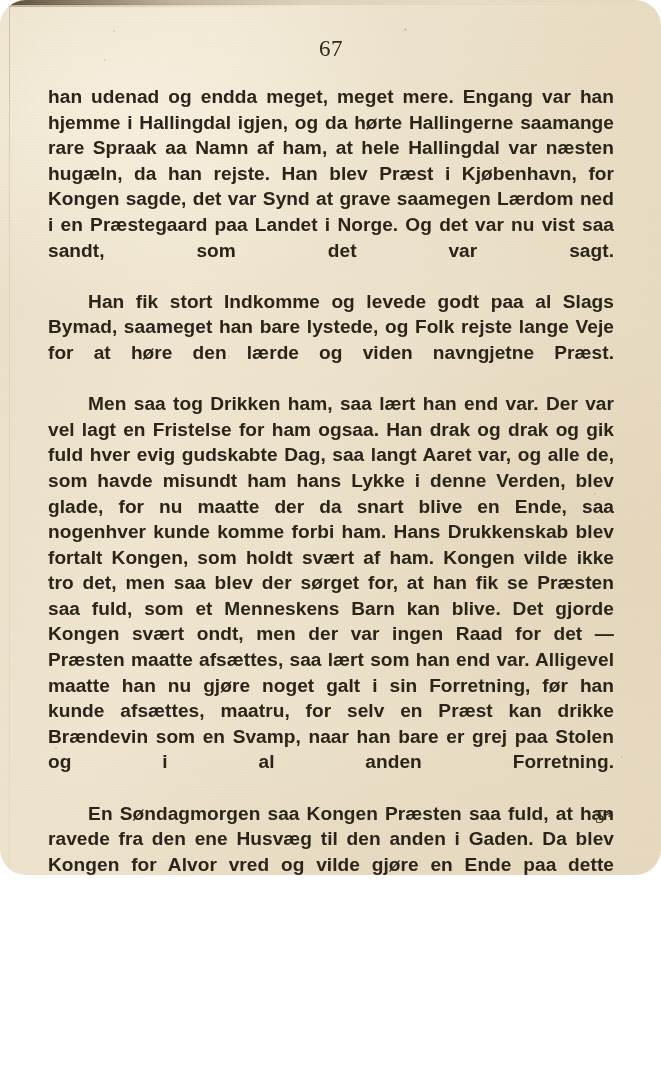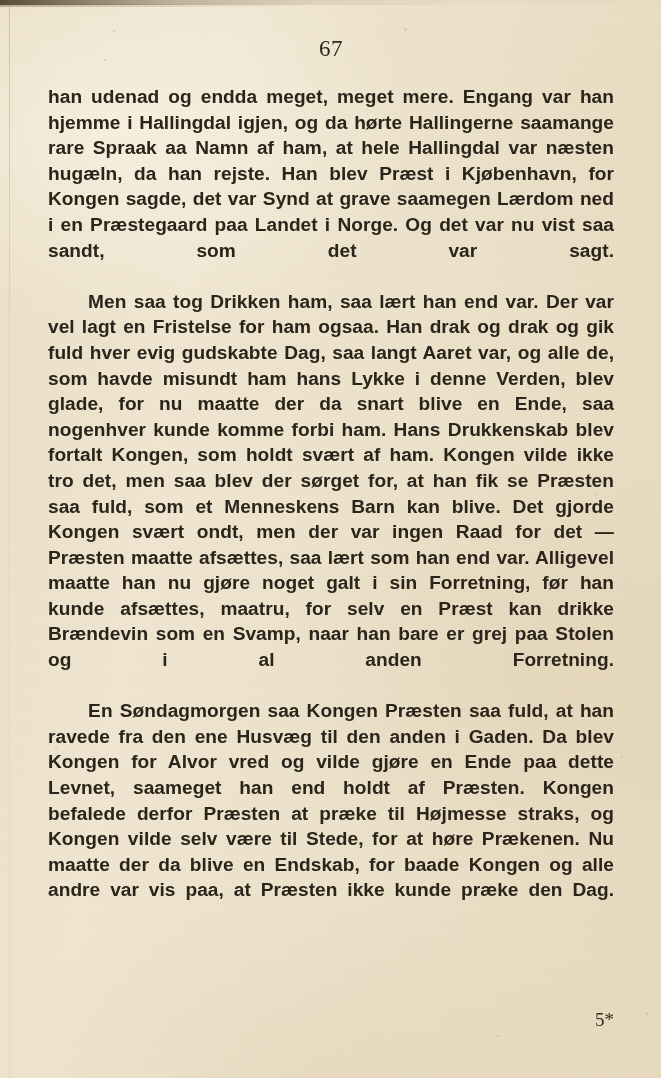--- a/index.html
+++ b/index.html
@@ -4,30 +4,31 @@
 <style>
   html, body {
     margin: 0;
     padding: 0;
     background: #ffffff;
   }
 
   #page {
     position: relative;
     width: 661px;
-    height: 1078px;
+    height: 875px;
     overflow: hidden;
     background: #eee3cd;
     
     background-image:
       radial-gradient(ellipse 420px 300px at 18% 12%, rgba(255,250,238,0.55), rgba(255,250,238,0) 70%),
       radial-gradient(ellipse 380px 320px at 82% 62%, rgba(223,206,176,0.40), rgba(223,206,176,0) 72%),
       radial-gradient(ellipse 500px 260px at 50% 100%, rgba(226,210,182,0.45), rgba(226,210,182,0) 70%),
       radial-gradient(ellipse 200px 160px at 92% 8%, rgba(233,219,194,0.5), rgba(233,219,194,0) 70%),
       linear-gradient(100deg, #eadfc7 0%, #efe5d0 28%, #ece2cb 55%, #e9ddc4 78%, #e6d9bf 100%);
+    border-radius: 26px;
   }
 
   
   #grain {
     position: absolute;
     inset: 0;
     pointer-events: none;
     opacity: 0.30;
     background-image:
       repeating-linear-gradient(0deg, rgba(150,130,100,0.055) 0px, rgba(150,130,100,0.055) 1px, rgba(0,0,0,0) 1px, rgba(0,0,0,0) 3px),
@@ -150,20 +151,21 @@
   <span class="speck" style="left:621px;  top:756px; width:2px; height:2px;"></span>
   <span class="speck" style="left:497px;  top:1035px;width:2px; height:2px;"></span>
   <span class="speck" style="left:646px;  top:1013px;width:2px; height:2px;"></span>
 
   <div id="content">
 
     <div class="folio">67</div>
 
     <div id="body-text">
       <p class="no-indent">han udenad og endda meget, meget mere. Engang var han hjemme i Hallingdal igjen, og da hørte Hallingerne saamange rare Spraak aa Namn af ham, at hele Hallingdal var næsten hugæln, da han rejste. Han blev Præst i Kjøbenhavn, for Kongen sagde, det var Synd at grave saamegen Lærdom ned i en Præstegaard paa Landet i Norge. Og det var nu vist saa sandt, som det var sagt.</p>
+      <p>Han fik stort Indkomme og levede godt paa al Slags Bymad, saameget han bare lystede, og Folk rejste lange Veje for at høre den lærde og viden navngjetne Præst.</p>
       <p>Men saa tog Drikken ham, saa lært han end var. Der var vel lagt en Fristelse for ham ogsaa. Han drak og drak og gik fuld hver evig gudskabte Dag, saa langt Aaret var, og alle de, som havde misundt ham hans Lykke i denne Verden, blev glade, for nu maatte der da snart blive en Ende, saa nogenhver kunde komme forbi ham. Hans Drukkenskab blev fortalt Kongen, som holdt svært af ham. Kongen vilde ikke tro det, men saa blev der sørget for, at han fik se Præsten saa fuld, som et Menneskens Barn kan blive. Det gjorde Kongen svært ondt, men der var ingen Raad for det — Præsten maatte afsættes, saa lært som han end var. Alligevel maatte han nu gjøre noget galt i sin Forretning, før han kunde afsættes, maatru, for selv en Præst kan drikke Brændevin som en Svamp, naar han bare er grej paa Stolen og i al anden Forretning.</p>
       <p>En Søndagmorgen saa Kongen Præsten saa fuld, at han ravede fra den ene Husvæg til den anden i Gaden. Da blev Kongen for Alvor vred og vilde gjøre en Ende paa dette Levnet, saameget han end holdt af Præsten. Kongen befalede derfor Præsten at præke til Højmesse straks, og Kongen vilde selv være til Stede, for at høre Prækenen. Nu maatte der da blive en Endskab, for baade Kongen og alle andre var vis paa, at Præsten ikke kunde præke den Dag.</p>
     </div>
 
   </div>
 
   <div class="signature">5*</div>
 
 </div>
 

